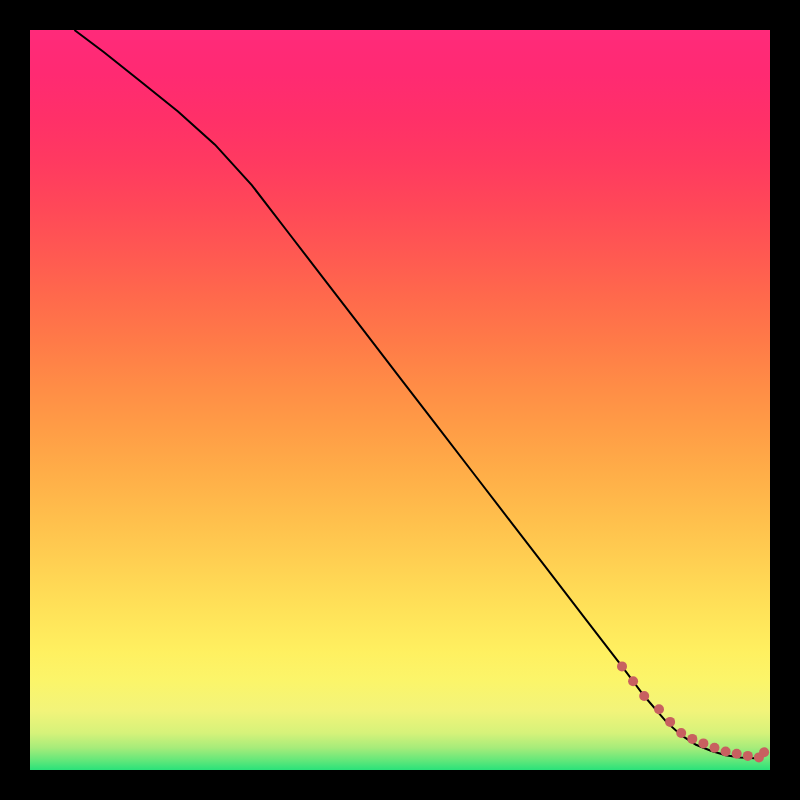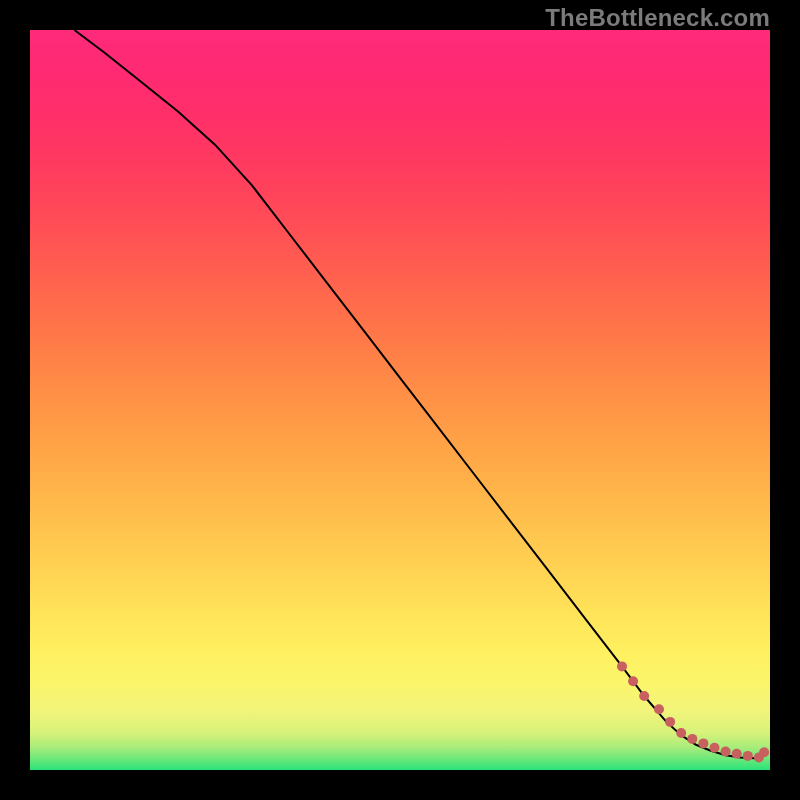--- a/index.html
+++ b/index.html
@@ -65,21 +65,20 @@
     top: 0;
     width: 740px;
     height: 740px;
     overflow: visible;
   }
 </style>
 </head>
 <body>
 
 <div class="frame">
-  <div class="watermark">TheBottleneck.com</div>
   <div class="plot">
     <svg class="overlay" viewBox="0 0 740 740">
       <path id="black-curve" fill="none" stroke="#000000" stroke-width="2" d="M44.4 0.0 L74.0 22.2 L111.0 51.8 L148.0 81.4 L185.0 114.7 L222.0 155.4 L259.0 203.5 L296.0 251.6 L333.0 299.7 L370.0 347.8 L407.0 395.9 L444.0 444.0 L481.0 492.1 L518.0 540.2 L555.0 588.3 L592.0 636.4 L614.2 666.0 L636.4 691.9 L651.2 705.2 L666.0 714.8 L680.8 720.8 L695.6 725.2 L710.4 727.4 L725.2 728.2 L732.6 723.7"></path>
       <g id="dots-group">
           <circle cx="592.0" cy="636.4" r="5" fill="#c86060"></circle>
           <circle cx="603.1" cy="651.2" r="5" fill="#c86060"></circle>
           <circle cx="614.2" cy="666.0" r="5" fill="#c86060"></circle>
           <circle cx="629.0" cy="679.3" r="5" fill="#c86060"></circle>
           <circle cx="640.1" cy="691.9" r="5" fill="#c86060"></circle>
           <circle cx="651.2" cy="703.0" r="5" fill="#c86060"></circle>

